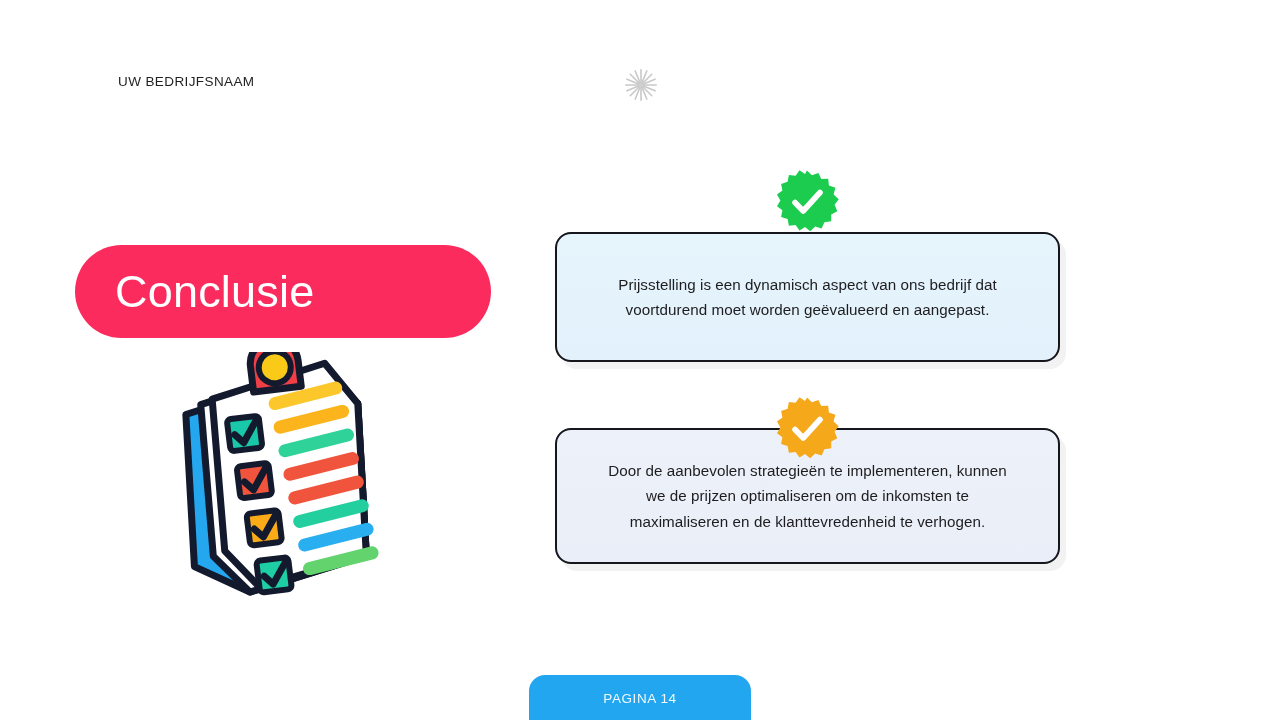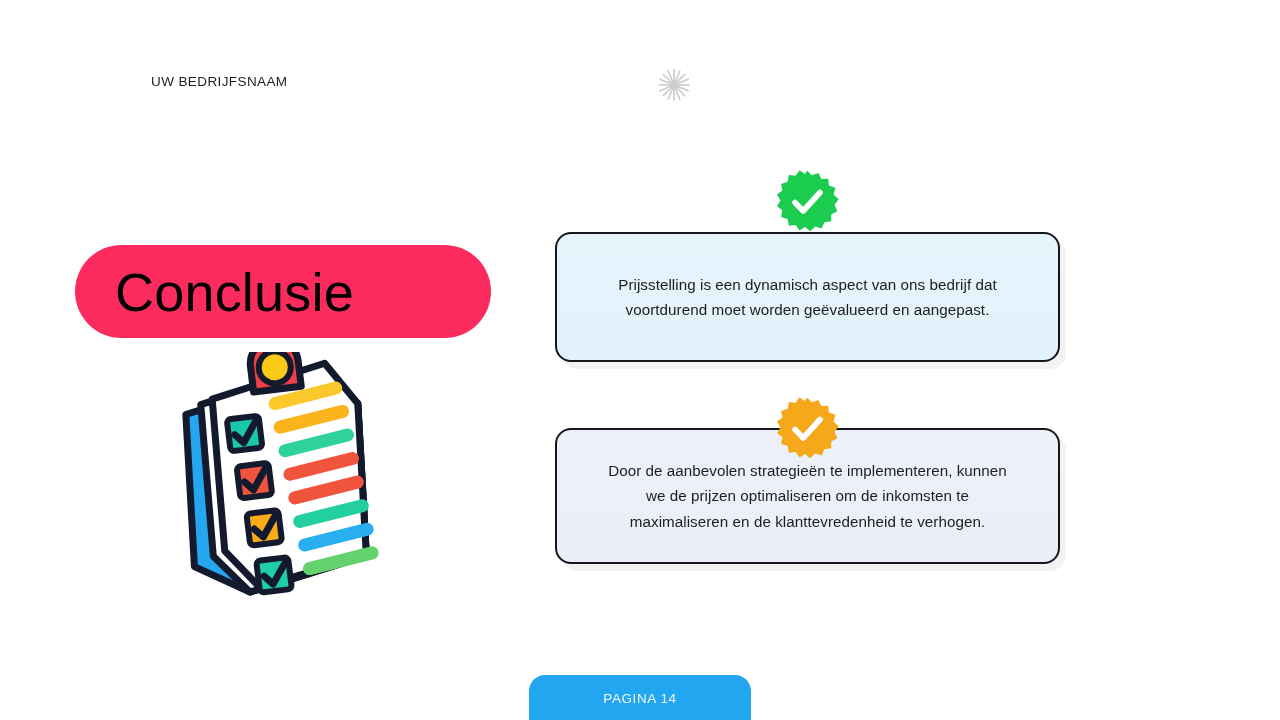--- a/index.html
+++ b/index.html
@@ -15,21 +15,20 @@
     font-family: "Liberation Sans", sans-serif;
     color: #1b1b1b;
   }
 
   
   .header {
     position: absolute;
     top: 0; left: 0;
     width: 1028px;
     height: 140px;
-    margin-left: 33px;
   }
   .brand-name {
     position: absolute;
     left: 118px;
     top: 74px;
     font-size: 13.5px;
     letter-spacing: 0.4px;
     color: #1f1f1f;
     white-space: nowrap;
   }
@@ -57,23 +56,23 @@
     top: 245px;
     width: 416px;
     height: 93px;
     border-radius: 47px;
     background: #fb2b5e;
     display: flex;
     align-items: center;
   }
   .title-pill-text {
     margin-left: 40px;
-    font-size: 54px;
+    font-size: 45px;
     line-height: 1;
-    color: #000000;
+    color: #ffffff;
     font-weight: 400;
     letter-spacing: 0.2px;
   }
 
   .clipboard-art {
     position: absolute;
     left: 160px;
     top: 352px;
     width: 232px;
     height: 248px;

